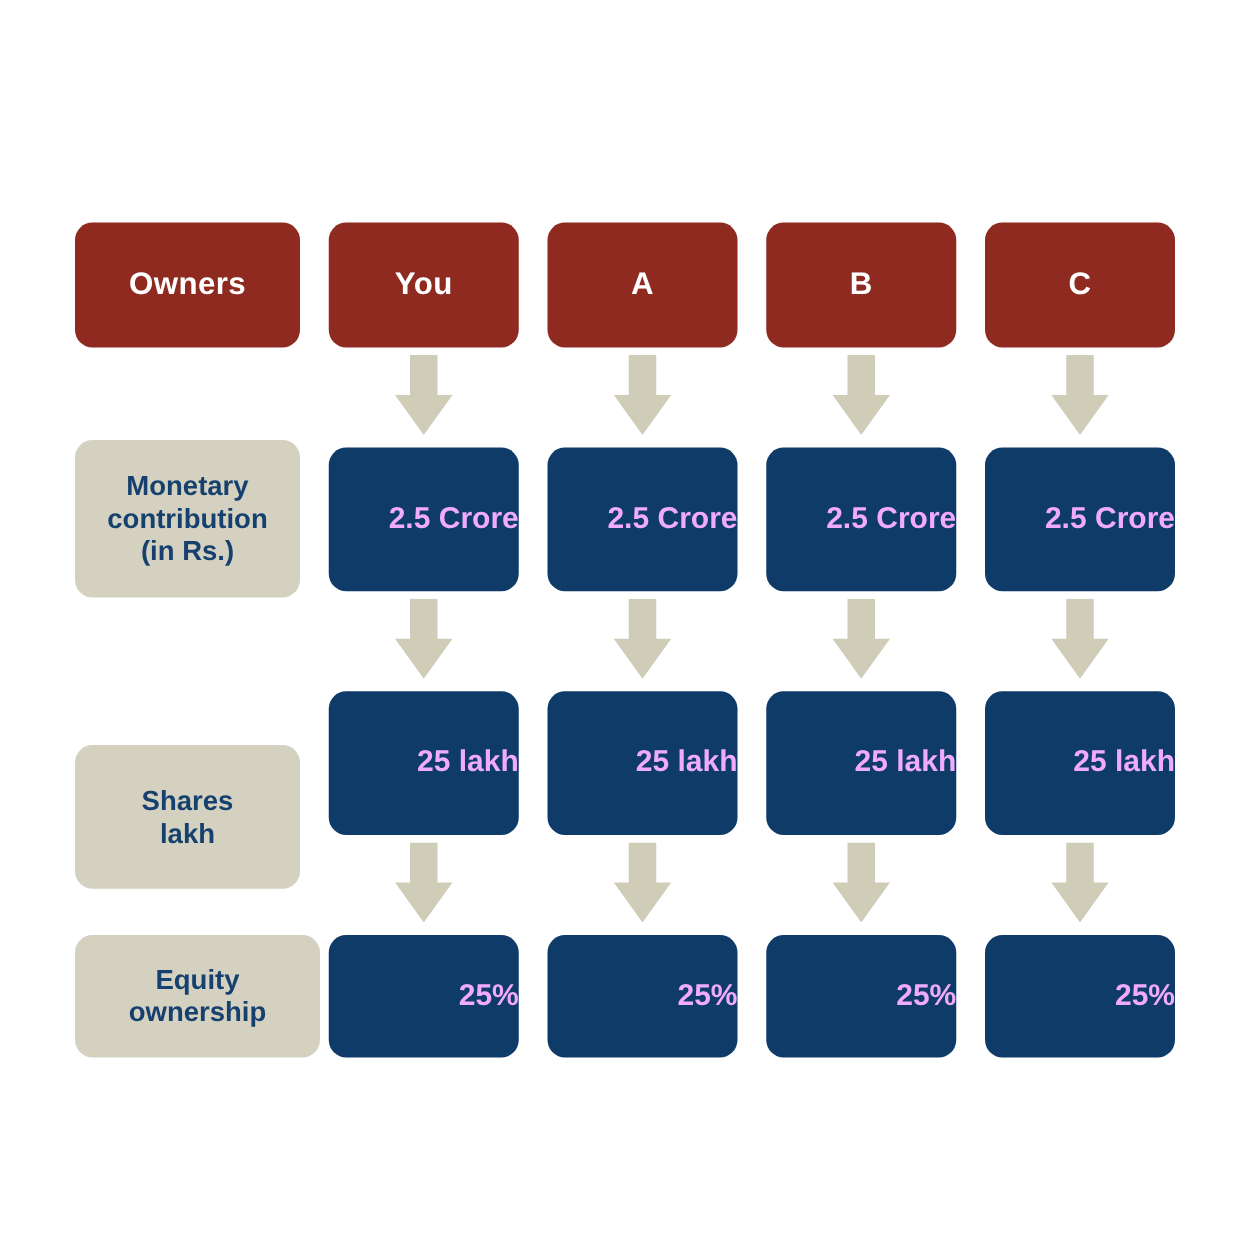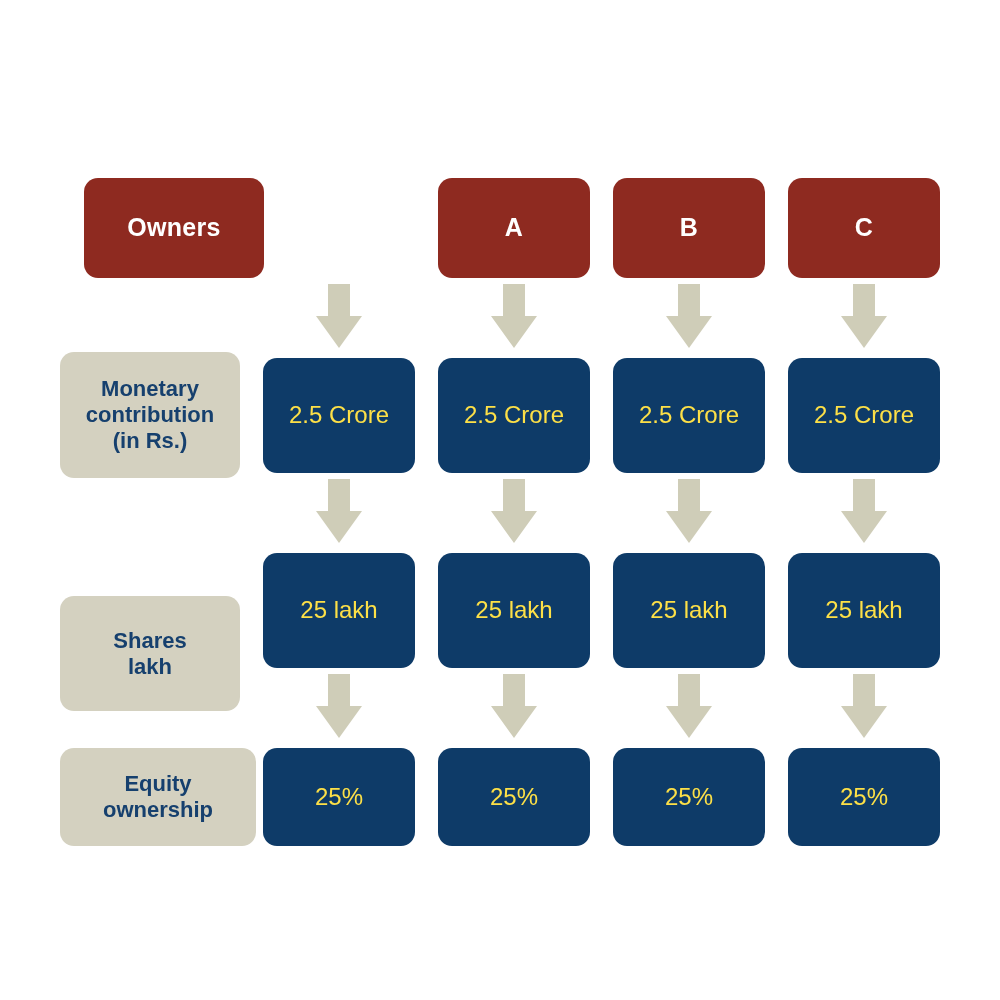--- a/index.html
+++ b/index.html
@@ -47,43 +47,47 @@
   .box.rowlabel {
     background: #d4d1c0;
     color: #16406e;
     font-weight: bold;
     font-size: 22px;
   }
 
   
   .box.value {
     background: #0e3b68;
-    color: #fde047;
-    font-weight: normal;
+    color: #f0abfc;
+    font-weight: bold;
     font-size: 24px;
+    justify-content: flex-end;
   }
 
   
   .arrow {
     position: absolute;
     display: block;
   }
   .arrow svg { display: block; }
 
   .label-text { display: block; }
 </style>
 </head>
 <body>
 
 <div id="diagram">
 
-  <div class="box header" style="left:60px; top:178px; width:180px; height:100px;margin-left:24px;">
+  <div class="box header" style="left:60px; top:178px; width:180px; height:100px;">
     <span class="label-text">Owners</span>
   </div>
 
+  <div class="box header" style="left:263px; top:178px; width:152px; height:100px;">
+    <span class="label-text">You</span>
+  </div>
 
   <div class="box header" style="left:438px; top:178px; width:152px; height:100px;">
     <span class="label-text">A</span>
   </div>
 
   <div class="box header" style="left:613px; top:178px; width:152px; height:100px;">
     <span class="label-text">B</span>
   </div>
 
   <div class="box header" style="left:788px; top:178px; width:152px; height:100px;">

